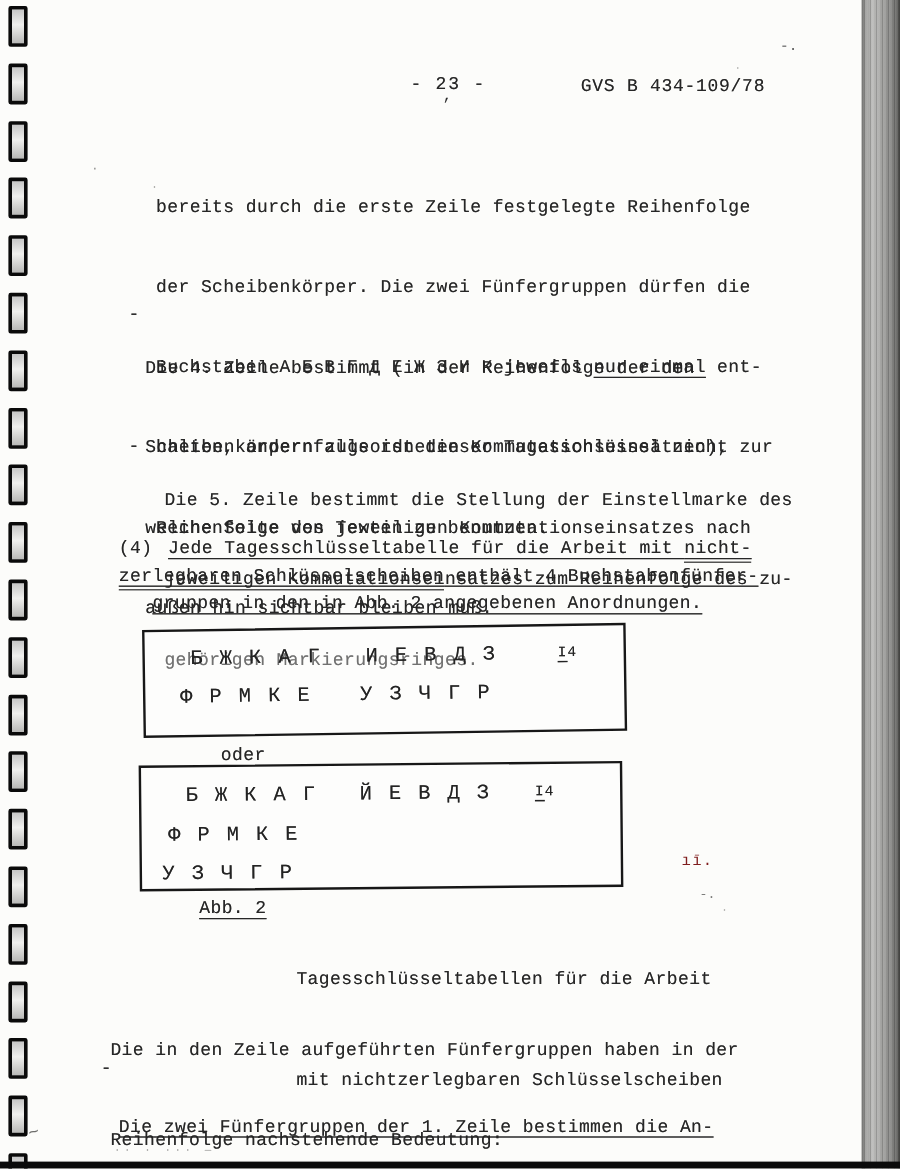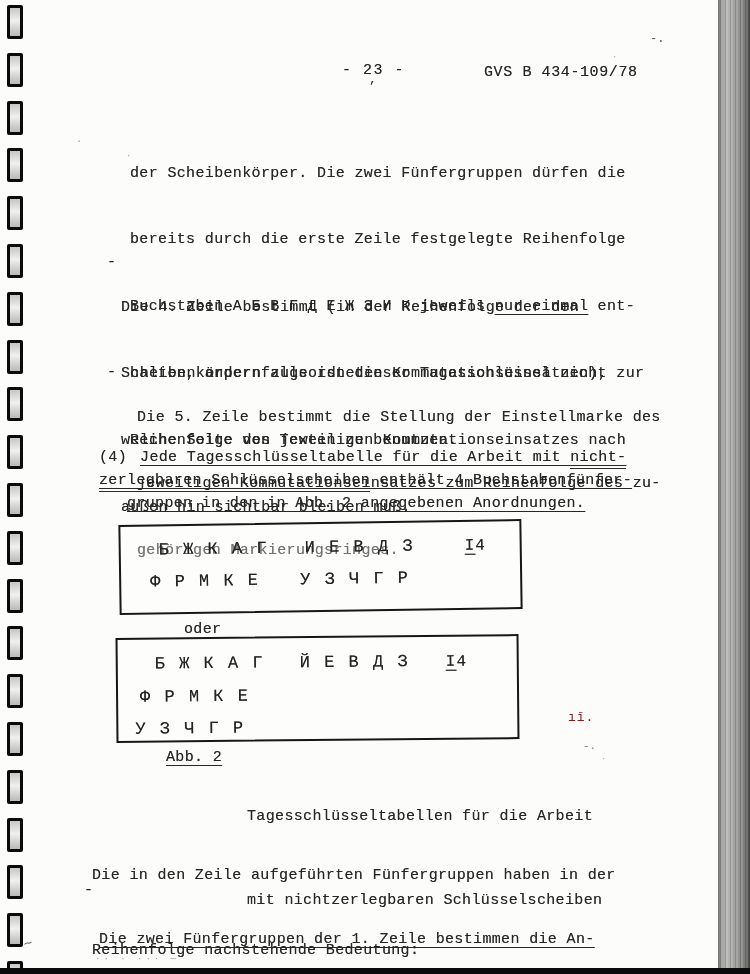--- a/index.html
+++ b/index.html
@@ -21,21 +21,21 @@
         text-decoration-thickness:1.4px; text-decoration-skip-ink:none;
         border-bottom:1.4px solid #2b2b2b; padding-bottom:1.5px; }
   .dash { position:absolute; font-size:15px; }
   .keybox {
     position:absolute; border:2.5px solid #171717; background:rgba(255,255,255,0.35);
   }
   .grp {
     position:absolute; white-space:pre; font-size:17px; letter-spacing:2px;
     color:#232323; text-shadow:0 0 0.4px rgba(30,30,30,0.6);
   }
-  .num { font-size:16px; letter-spacing:1px; }
+  .num { font-size:12px; letter-spacing:1px; }
   .hole {
     position:absolute; left:7px; width:10px; height:28px;
     border:3px solid #0a0a0a; border-radius:2px;
     background:linear-gradient(180deg,#c6c6c6,#f0f0ee 45%,#b9b9b7);
   }
   .edge-band {
     position:absolute; top:0; right:0; bottom:0; width:32px;
     background:linear-gradient(90deg,#6f6f6d 0px,#9a9a98 3px,#b9b9b7 9px,#a8a8a6 15px,#8e8e8c 22px,#7a7a78 27px,#3f3f3d 32px);
   }
   .edge-band::after {
@@ -76,22 +76,22 @@
     </div>
 
   <div class="edge-band"></div>
 
   <div class="bottom-strip"></div>
 
   <div class="t" style="left:342px; top:60px; letter-spacing:1.5px;">- 23 -</div>
   <div class="t" style="left:484px; top:62px; letter-spacing:0.6px;">GVS B 434-109/78</div>
 
   <div class="t lines" style="left:130px; top:118px;">
+    <div>bereits durch die erste Zeile festgelegte Reihenfolge</div>
     <div>der Scheibenkörper. Die zwei Fünfergruppen dürfen die</div>
-    <div>bereits durch die erste Zeile festgelegte Reihenfolge</div>
     <div><span>Buchstaben А Б В Г Д Е Ж З И К jeweils </span><span class="u">nur einmal</span><span> ent-</span></div>
     <div>halten, andernfalls ist dieser Tagesschlüssel nicht zur</div>
     <div>Reihenfolge von Texten zu benutzen.</div>
   </div>
 
   <div class="dash t" style="left:107px; top:252px;">-</div>
   <div class="t lines" style="left:121px; top:252px;">
     <div>Die 4. Zeile bestimmt (in der Reihenfolge der den</div>
     <div>Scheibenkörpern zugeordneten Kommutationseinsätzen),</div>
     <div>welche Seite des jeweiligen Kommutationseinsatzes nach</div>

